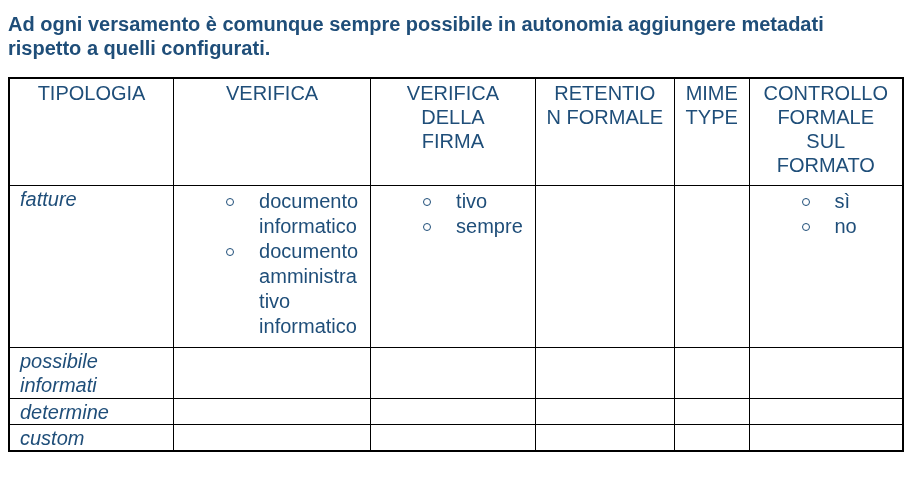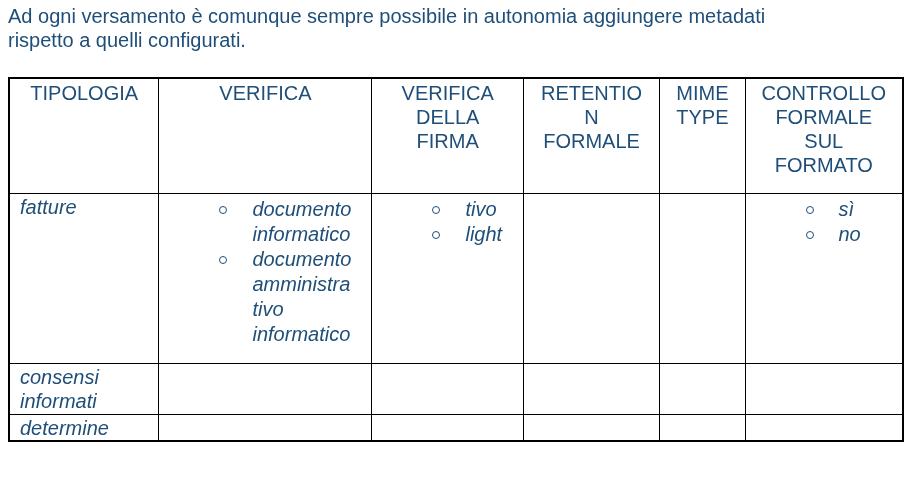--- a/index.html
+++ b/index.html
@@ -8,55 +8,56 @@
     width: 904px;
     height: 497px;
     background: #ffffff;
     font-family: "Liberation Sans", sans-serif;
     color: #1F4E79;
     overflow: hidden;
   }
   .intro {
     position: absolute;
     left: 8px;
-    top: 4px;
+    top: 12px;
     width: 890px;
     font-size: 20px;
     line-height: 24px;
     white-space: pre-line;
+    font-weight: bold;
   }
   table.doc-table {
     position: absolute;
     left: 8px;
     top: 77px;
     border-collapse: collapse;
     table-layout: fixed;
     border: 2px solid #000000;
   }
   .doc-table th, .doc-table td {
     border: 1px solid #000000;
     vertical-align: top;
     font-size: 20px;
     font-weight: normal;
-    padding: 16px;
+    padding: 8px;
     overflow: hidden;
   }
   .doc-table th {
     text-align: center;
     line-height: 24px;
     padding-top: 2px;
     white-space: pre-line;
   }
   td.c1 {
     line-height: 24px;
     padding: 1px 4px 0 10px;
     white-space: pre-line;
     font-style: italic;
   }
-  td.cell { padding-top: 3px; font-style: italic; }
+  td.cell { padding-top: 3px; }
   .li {
     position: relative;
     padding: 0 4px 0 77px;
     line-height: 25px;
   }
   .li-text { white-space: pre-line; }
   .bullet {
     position: absolute;
     left: 44px;
     top: 9px;
@@ -125,49 +126,57 @@
 informatico</span>
           </div>
         </td>
         <td class="cell">
           <div class="li">
             <span class="bullet"></span>
             <span class="li-text">tivo</span>
           </div>
           <div class="li">
             <span class="bullet"></span>
-            <span class="li-text">light</span>
+            <span class="li-text">sempre</span>
           </div>
         </td>
         <td class="cell"></td>
         <td class="cell"></td>
         <td class="cell">
           <div class="li">
             <span class="bullet"></span>
             <span class="li-text">sì</span>
           </div>
           <div class="li">
             <span class="bullet"></span>
             <span class="li-text">no</span>
           </div>
         </td>
       </tr>
       <tr class="r2">
-        <td class="c1">consensi
+        <td class="c1">possibile
 informati</td>
         <td class="cell"></td>
         <td class="cell"></td>
         <td class="cell"></td>
         <td class="cell"></td>
         <td class="cell"></td>
       </tr>
       <tr class="r4">
         <td class="c1">determine</td>
         <td class="cell"></td>
         <td class="cell"></td>
         <td class="cell"></td>
         <td class="cell"></td>
         <td class="cell"></td>
       </tr>
+      <tr class="r5">
+        <td class="c1">custom</td>
+        <td class="cell"></td>
+        <td class="cell"></td>
+        <td class="cell"></td>
+        <td class="cell"></td>
+        <td class="cell"></td>
+      </tr>
     </tbody>
   </table>
 
 </div>
 
 </body></html>

